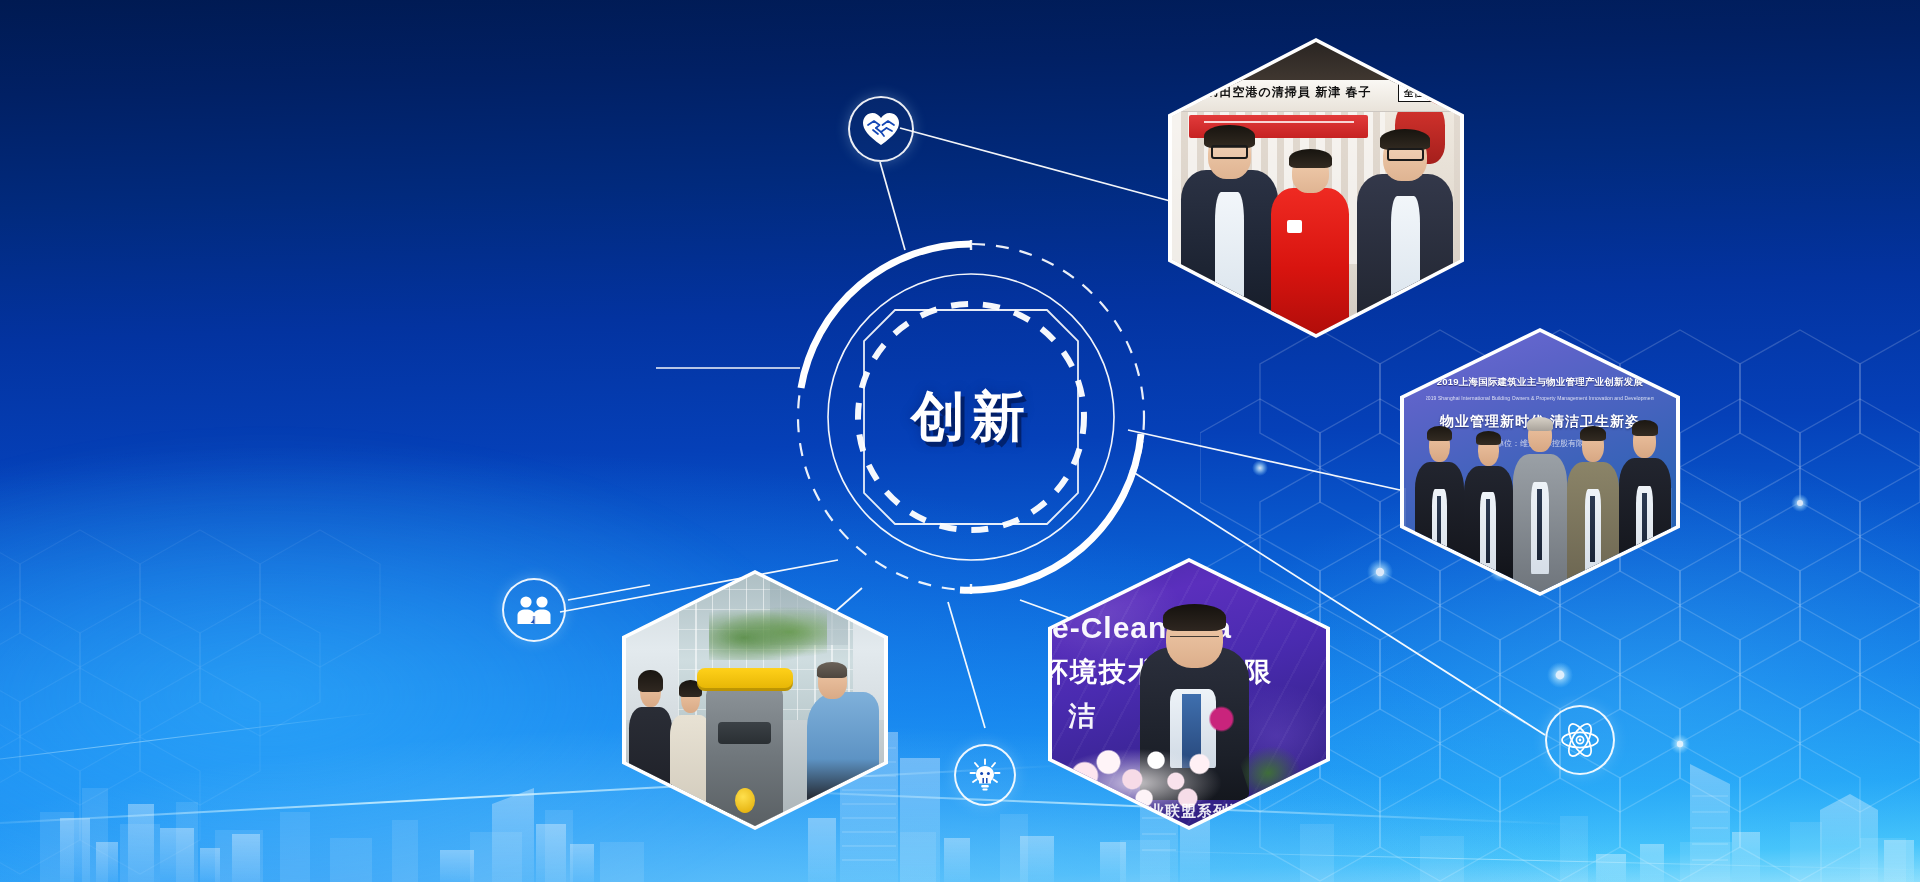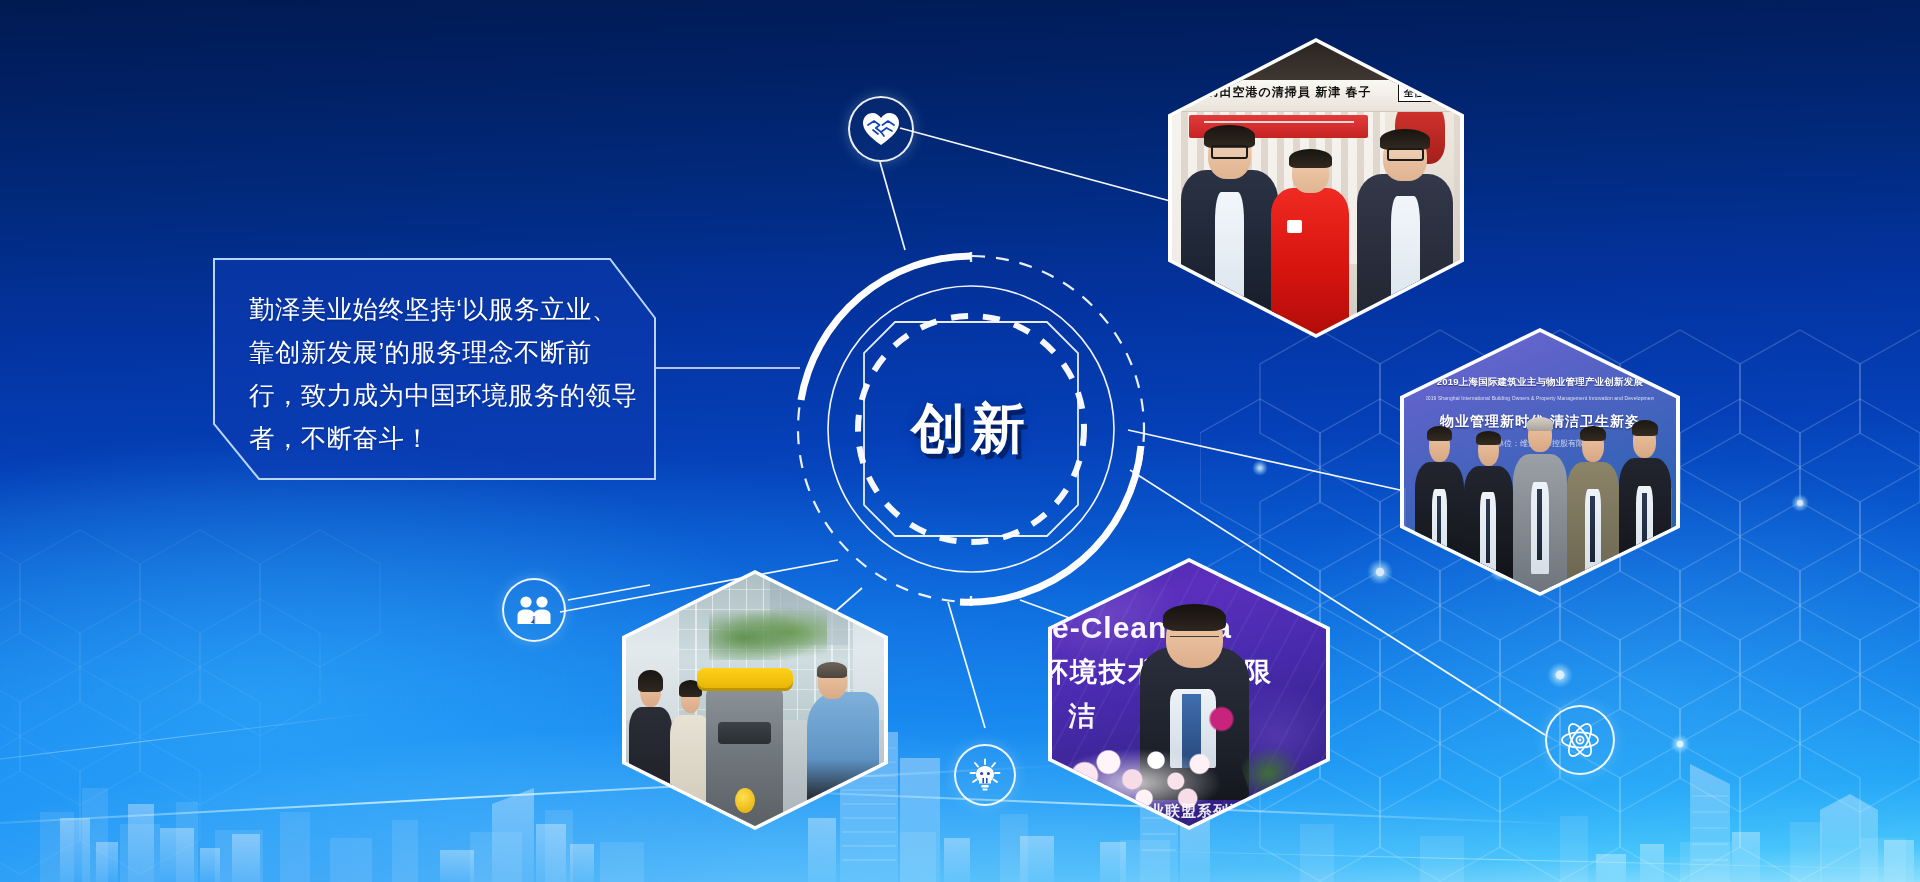--- a/index.html
+++ b/index.html
@@ -71,21 +71,21 @@
     color:#ffffff; font-size:25.5px; line-height:43px;
     letter-spacing:.4px; white-space:pre-line; text-align:justify;
     text-shadow:0 1px 2px rgba(0,0,30,.25);
   }
 
   
   .connectors { position:absolute; inset:0; }
 
   
   .hub {
-    position:absolute; left:792px; top:250px; width:358px; height:358px;
+    position:absolute; left:792px; top:238px; width:358px; height:358px;
   }
   .hub svg { position:absolute; inset:0; overflow:visible; }
   .hub-label {
     position:absolute; inset:0;
     display:flex; flex-direction:column; align-items:center; justify-content:center;
     gap:10px; pointer-events:none;
   }
   .hub-label span {
     color:#fff; font-size:54px; font-weight:bold; letter-spacing:6px;
     line-height:1.06;
@@ -590,29 +590,20 @@
       <line x1="838" y1="560" x2="560" y2="612"></line>
 
       <line x1="568" y1="600" x2="650" y2="585"></line>
 
       <line x1="948" y1="602" x2="985" y2="728"></line>
 
       <line x1="1020" y1="600" x2="1130" y2="640"></line>
     </g>
   </svg>
 
-  <div class="quote-card">
-    <svg viewBox="0 0 443 222" preserveAspectRatio="none">
-      <polygon points="1,1 397,1 442,60 442,221 46,221 1,166" fill="#0b3bb0" fill-opacity="0.60" stroke="#b9d4ff" stroke-width="2"></polygon>
-    </svg>
-    <div class="quote-text">勤泽美业始终坚持‘以服务立业、
-靠创新发展’的服务理念不断前
-行，致力成为中国环境服务的领导
-者，不断奋斗！</div>
-  </div>
 
   <div class="hub">
     <svg viewBox="0 0 358 358">
 
       <path d="M 179 6 A 173 173 0 0 0 9 150" fill="none" stroke="#ffffff" stroke-width="7" stroke-linecap="butt"></path>
 
       <path d="M 349 196 A 173 173 0 0 1 168 352" fill="none" stroke="#ffffff" stroke-width="7" stroke-linecap="butt"></path>
 
       <circle cx="179" cy="179" r="173" fill="none" stroke="#ffffff" stroke-width="2.2" stroke-dasharray="13 11" opacity=".92"></circle>
 

